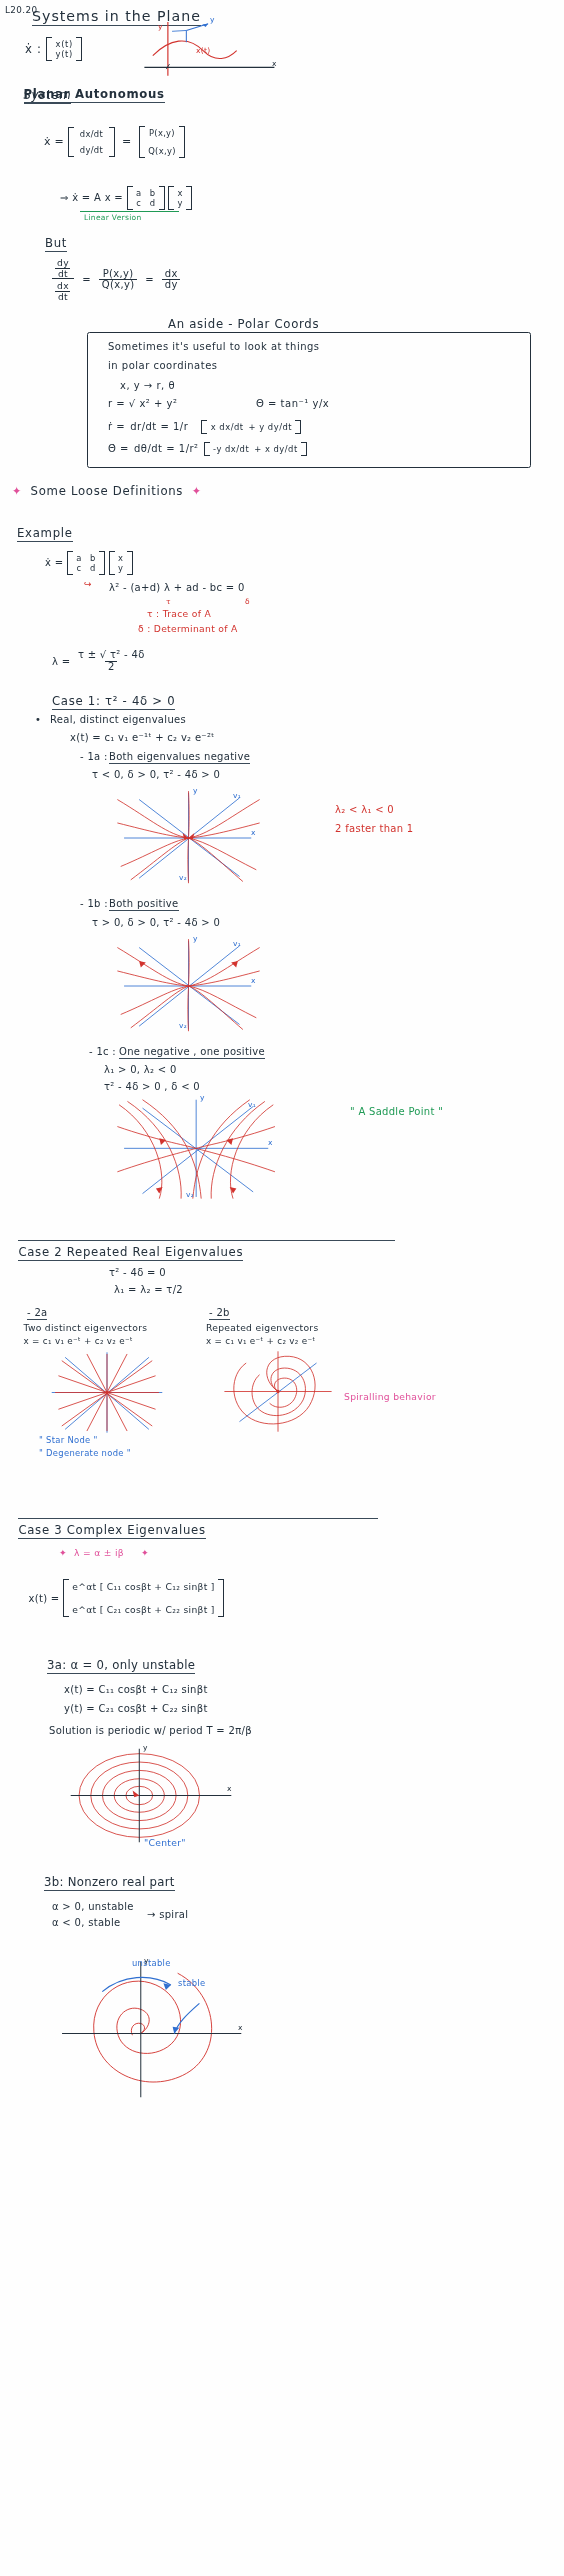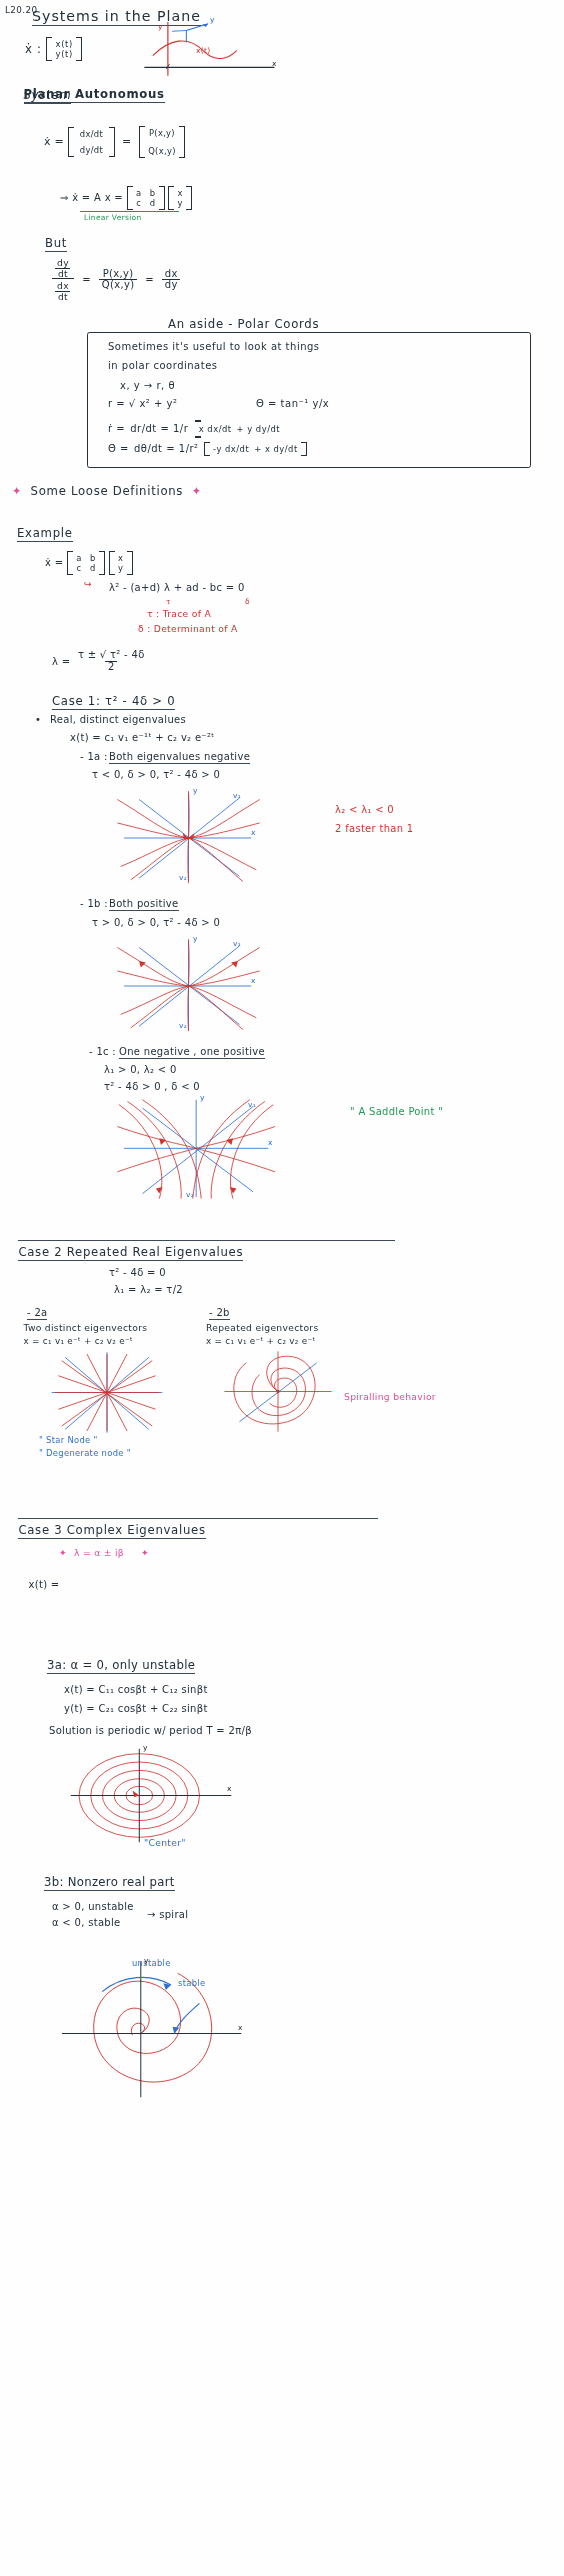--- a/index.html
+++ b/index.html
@@ -190,21 +190,21 @@
   <div class="abs box" style="left:87px;top:332px;width:442px;height:134px;">
     <div class="hw small ink abs" style="left:20px;top:8.4px;">Sometimes it's useful to look at things</div>
     <div class="hw small ink abs" style="left:20px;top:27px;">in polar coordinates</div>
     <div class="hw small ink abs" style="left:32px;top:47px;">x, y  →  r, θ</div>
     <div class="hw small ink abs" style="left:20px;top:65px;">r = √ x² + y²</div>
     <div class="hw small ink abs" style="left:168px;top:65px;">Θ = tan⁻¹  y/x</div>
 
     <div class="hw small ink abs" style="left:20px;top:87px;display:flex;align-items:center;">
       <span>ṙ =</span>
       <span style="padding-left:5px;">dr/dt  =  1/r</span>
-      <span class="mat" style="font-size:8.4px;margin-left:7px;flex-direction:column;">
+      <span class="mat" style="font-size:8.4px;margin-left:13px;">
         <span class="bl"></span>
         <span class="cells c2" style="column-gap:5px;">
           <span>x dx/dt</span>
           <span>+ y dy/dt</span>
         </span>
         <span class="br"></span>
       </span>
     </div>
 
     <div class="hw small ink abs" style="left:20px;top:109px;display:flex;align-items:center;">
@@ -432,20 +432,28 @@
   <div class="abs hw pink" style="left:344px;top:1391px;font-size:9.2px;">Spiralling behavior</div>
 
   <div class="abs" style="left:18.4px;top:1518px;width:360px;height:0;border-top:1.1px solid #3a4a58;"></div>
   <div class="abs hw sub ink ul" style="left:18.4px;top:1523px;">Case 3   Complex Eigenvalues</div>
   <div class="abs hw pink" style="left:59px;top:1547px;font-size:9.2px;">✦</div>
   <div class="abs hw pink" style="left:74px;top:1547px;font-size:9.2px;">λ = α ± iβ</div>
   <div class="abs hw pink" style="left:141px;top:1547px;font-size:9.2px;">✦</div>
 
   <div class="abs hw ink" style="left:28.5px;top:1579px;font-size:10px;display:flex;align-items:center;">
     <span>x(t) =</span>
+    <span class="mat" style="font-size:9.2px;margin-left:3.4px;">
+      <span class="bl"></span>
+      <span class="cells c1" style="row-gap:11.7px;">
+        <span>e^αt [ C₁₁ cosβt + C₁₂ sinβt ]</span>
+        <span>e^αt [ C₂₁ cosβt + C₂₂ sinβt ]</span>
+      </span>
+      <span class="br"></span>
+    </span>
   </div>
 
   <div class="abs hw ink ul" style="left:47px;top:1658px;font-size:11.7px;">3a:  α = 0,  only unstable</div>
   <div class="abs hw ink" style="left:64px;top:1684px;font-size:10px;">x(t) = C₁₁ cosβt  + C₁₂ sinβt</div>
   <div class="abs hw ink" style="left:64px;top:1703px;font-size:10px;">y(t) = C₂₁ cosβt  + C₂₂ sinβt</div>
   <div class="abs hw ink" style="left:49px;top:1725px;font-size:10px;">Solution is periodic w/ period   T = 2π/β</div>
 
   <div class="abs" style="left:59px;top:1745px;">
     <svg width="184" height="101" viewBox="0 0 220 120">
       <g stroke="#d2332e" stroke-width="1" fill="none">

